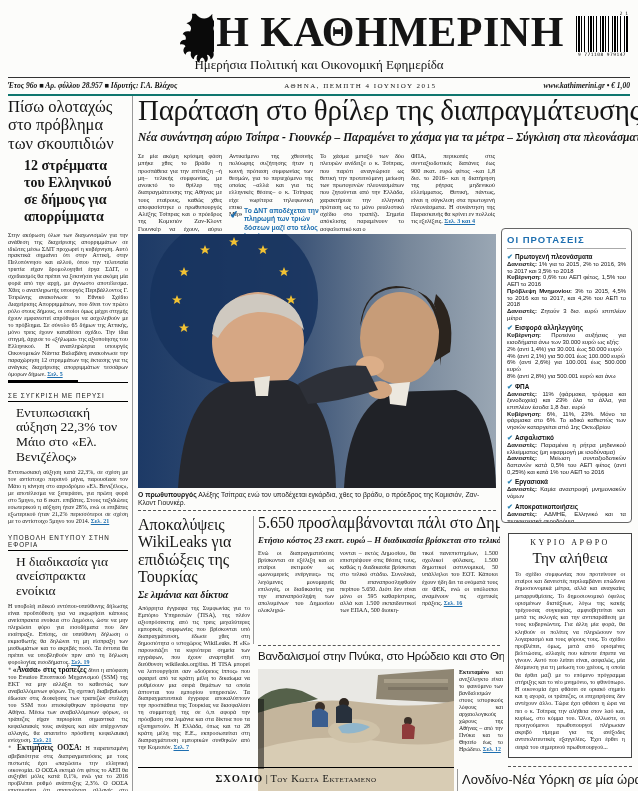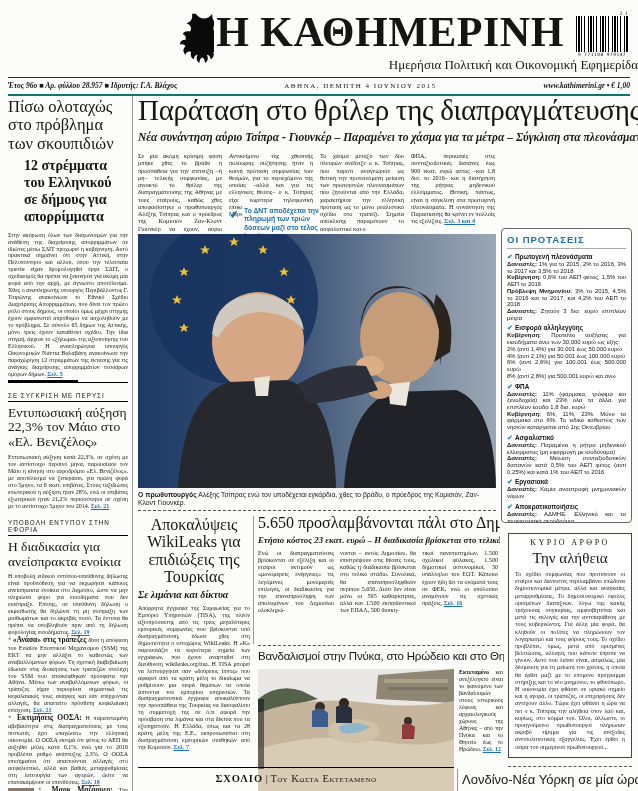--- a/index.html
+++ b/index.html
@@ -3,21 +3,21 @@
 <meta charset="utf-8">
 <style>
   html,body{margin:0;padding:0;background:#777;}
   .page{position:relative;width:638px;height:791px;background:#fcfcfa;overflow:hidden;
         font-family:"Liberation Serif",serif;color:#151515;margin:0 auto;}
   [data-interactable]{box-sizing:border-box;}
   
   .eagle{position:absolute;left:170px;top:12px;width:44px;height:52px;}
   .mast-title{position:absolute;left:214px;top:8px;width:352px;text-align:center;
               font-weight:bold;font-size:42px;letter-spacing:.5px;white-space:nowrap;}
-  .mast-sub{position:absolute;left:0;right:0;top:57px;text-align:right;font-size:13px;}
+  .mast-sub{position:absolute;left:0;right:0;top:57px;text-align:center;font-size:13px;}
   .barcode{position:absolute;right:10px;top:11px;width:52px;}
   .barcode-corner{font-family:"DejaVu Sans Mono",monospace;font-size:4.5px;text-align:right;}
   .barcode-lines{height:36px;background:repeating-linear-gradient(90deg,#000 0 1px,#fff 1px 2px,
       #000 2px 4px,#fff 4px 5px,#000 5px 6px,#fff 6px 8px,#000 8px 9px,#fff 9px 12px);}
   .barcode-num{font-family:"DejaVu Sans Mono",monospace;font-size:4.5px;text-align:center;letter-spacing:.5px;}
   .inforow{position:absolute;left:8px;right:8px;top:77px;display:flex;justify-content:space-between;
            align-items:center;border-top:1px solid #333;border-bottom:2px solid #0f766e;padding:3px 0 4px;}
   .inf-l{font-style:italic;font-weight:bold;font-size:7.5px;}
   .inf-c{font-size:7px;letter-spacing:1.5px;}
   .inf-r{font-style:italic;font-weight:bold;font-size:7.5px;}
@@ -30,21 +30,21 @@
   .rail-deck{font-size:14px;line-height:1.2;font-weight:bold;margin:5px 16px 6px;}
   .smallbody{font-size:6px;line-height:1.16;text-align:justify;}
   .rail-story-body{max-height:152px;overflow:hidden;}
   .pref{color:#1e6fb0;text-decoration:underline;font-weight:bold;cursor:pointer;}
   .simera{margin-top:8px;border-top:1px solid #000;padding-top:3px;text-align:center;
           font-size:13px;letter-spacing:5px;}
   .simera-bar{height:3px;margin-top:2px;background:linear-gradient(90deg,#000 0 58%,#fff 58%);
               border-bottom:1px solid #000;}
   .kicker{font-family:"Liberation Sans",sans-serif;font-size:6.3px;letter-spacing:1px;
           border-bottom:1px solid #000;padding-bottom:2px;margin:9px 0 4px;}
-  .rail-h2{font-size:13.5px;line-height:1.1;font-weight:500;margin:2px 0 4px;}
+  .rail-h2{font-size:13.5px;line-height:1.1;font-weight:500;margin:2px 8px 4px;}
   .brief{margin-top:8px;}
   .brief .dot{color:#888;font-size:5px;vertical-align:2px;}
   .thumb{float:left;width:26px;height:32px;margin:2px 4px 0 0;
          background:linear-gradient(160deg,#8a7d70 0 30%,#c7a180 30% 75%,#4c4238 75%);}
   
   .lead-h{position:absolute;left:138px;top:94px;width:498px;font-size:29px;letter-spacing:-.3px;
           white-space:nowrap;font-weight:400;}
   .lead-deck{position:absolute;left:138px;top:131px;width:498px;font-size:11.5px;font-style:italic;
              font-weight:bold;white-space:nowrap;}
   .lead-cols{position:absolute;left:138px;top:152px;width:358px;height:80px;display:flex;gap:7px;overflow:hidden;}
@@ -62,21 +62,21 @@
            border-radius:4px;padding:5px 5px 2px;font-family:"Liberation Sans",sans-serif;overflow:hidden;background:#fff;}
   .prop-title{color:#1e6fb0;font-weight:bold;font-size:9.5px;letter-spacing:1px;
               border-bottom:1px solid #aaa;padding-bottom:3px;margin-bottom:4px;}
   .psec{margin-bottom:3px;}
   .psec-h{font-weight:bold;font-size:6.4px;}
   .chk{color:#2e86b5;font-size:7px;margin-right:2px;}
   .pitem{font-size:5.9px;line-height:1.14;text-align:justify;}
   .pitem b{font-weight:bold;}
   
   .wiki{position:absolute;left:138px;top:516px;width:112px;}
-  .wiki-h{font-size:16px;line-height:1.08;font-weight:500;text-align:center;}
+  .wiki-h{font-size:16px;line-height:1.08;font-weight:500;}
   .wiki-deck{font-size:10px;font-style:italic;font-weight:bold;margin:4px 0 5px;}
   .wiki-body{max-height:150px;overflow:hidden;}
   .mid{position:absolute;left:258px;top:514px;width:242px;}
   .mid-h{font-size:16px;white-space:nowrap;overflow:hidden;font-weight:500;}
   .mid-deck{font-size:8.8px;font-style:italic;font-weight:bold;white-space:nowrap;overflow:hidden;margin:3px 0 5px;}
   .mid-cols{display:flex;gap:6px;height:80px;overflow:hidden;}
   .mid-col{width:76px;height:80px;overflow:hidden;font-size:6.1px;line-height:1.17;text-align:justify;}
   .vandal-h{position:absolute;left:258px;top:650px;width:246px;font-family:"Liberation Sans",sans-serif;
             font-size:11.5px;letter-spacing:-.2px;white-space:nowrap;overflow:hidden;}
   .vphoto{position:absolute;left:258px;top:669px;width:196px;height:122px;overflow:hidden;background:#dcdcda;}

